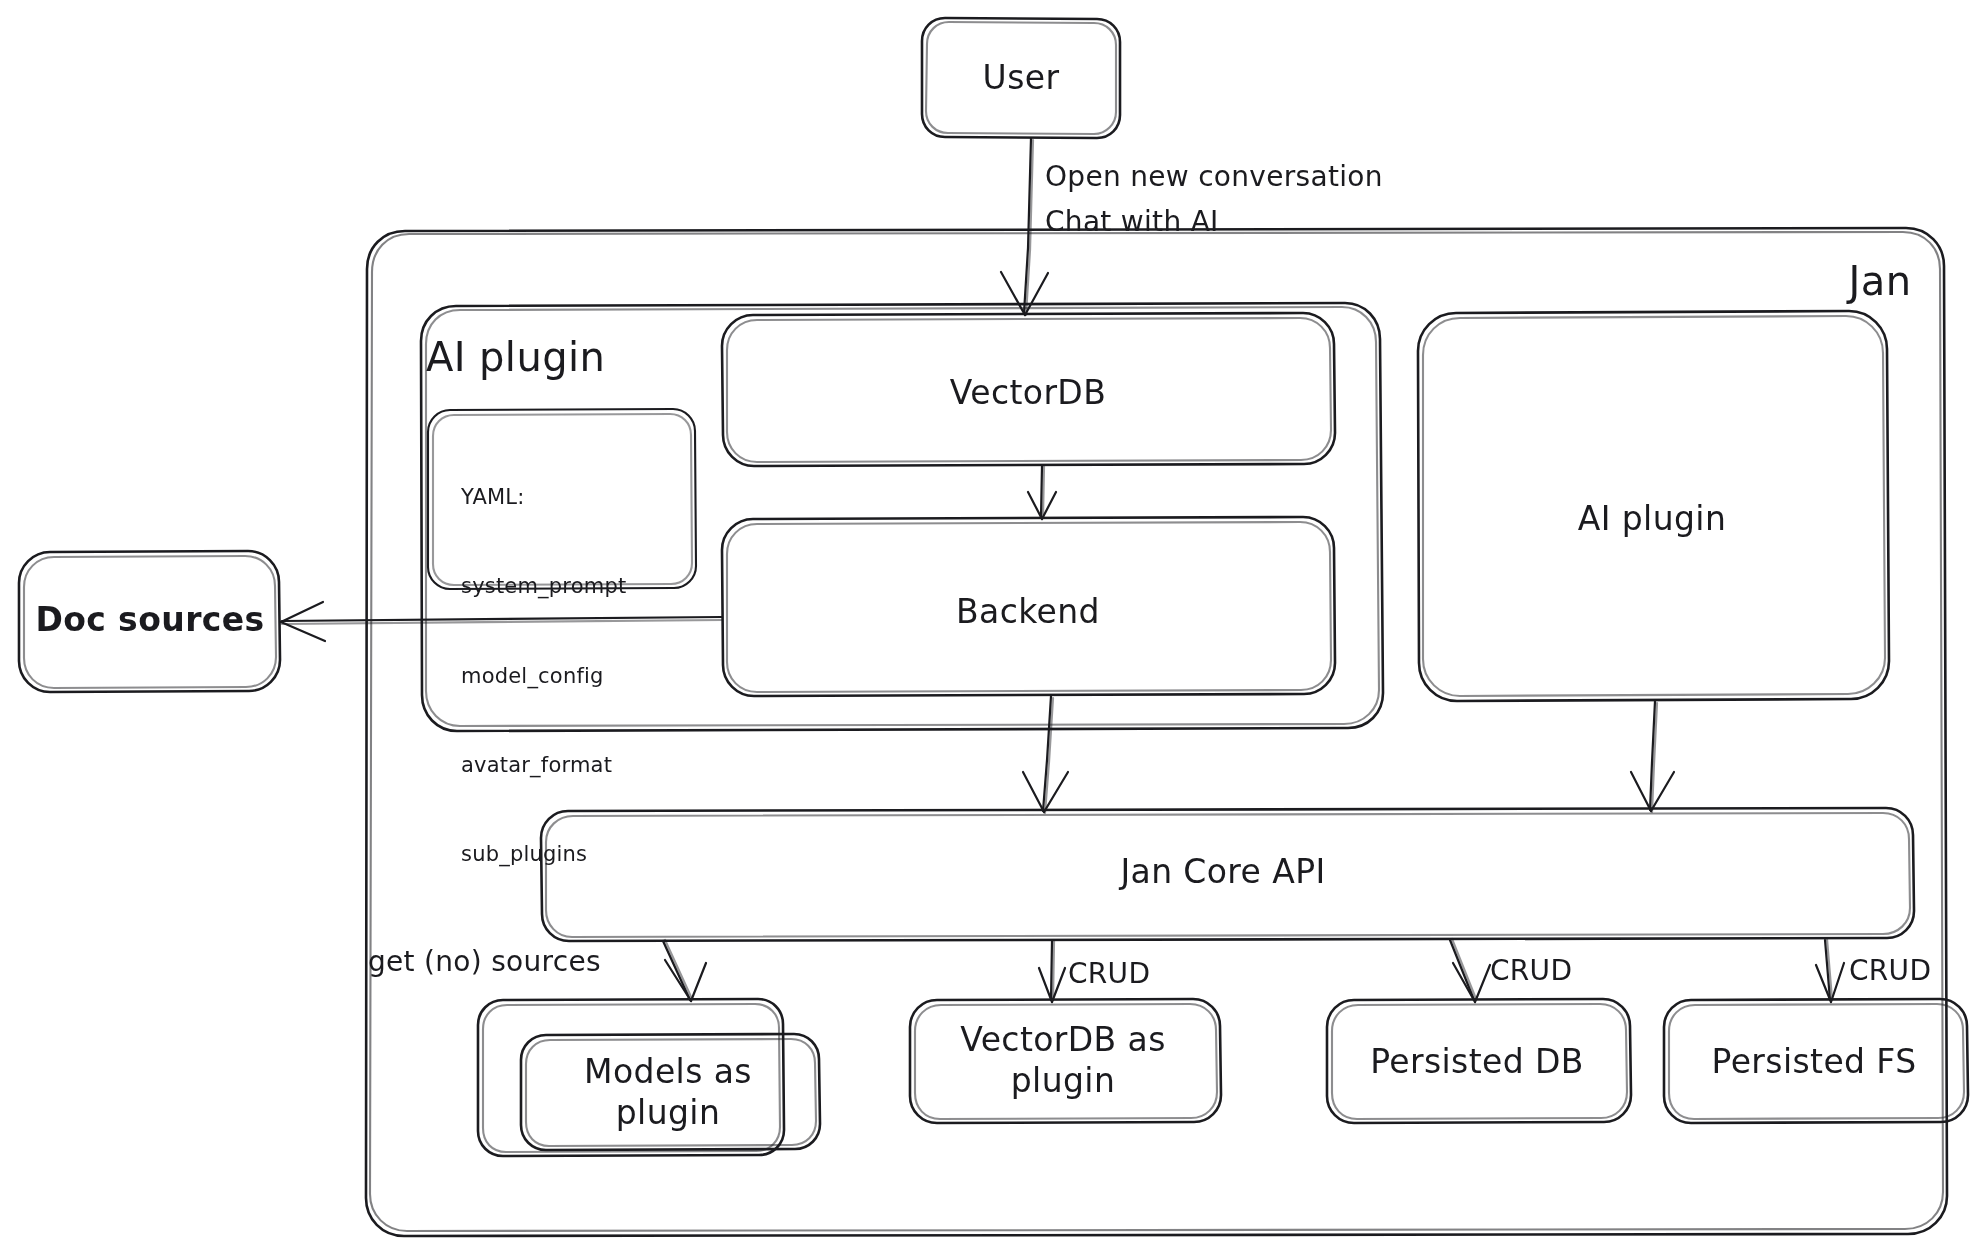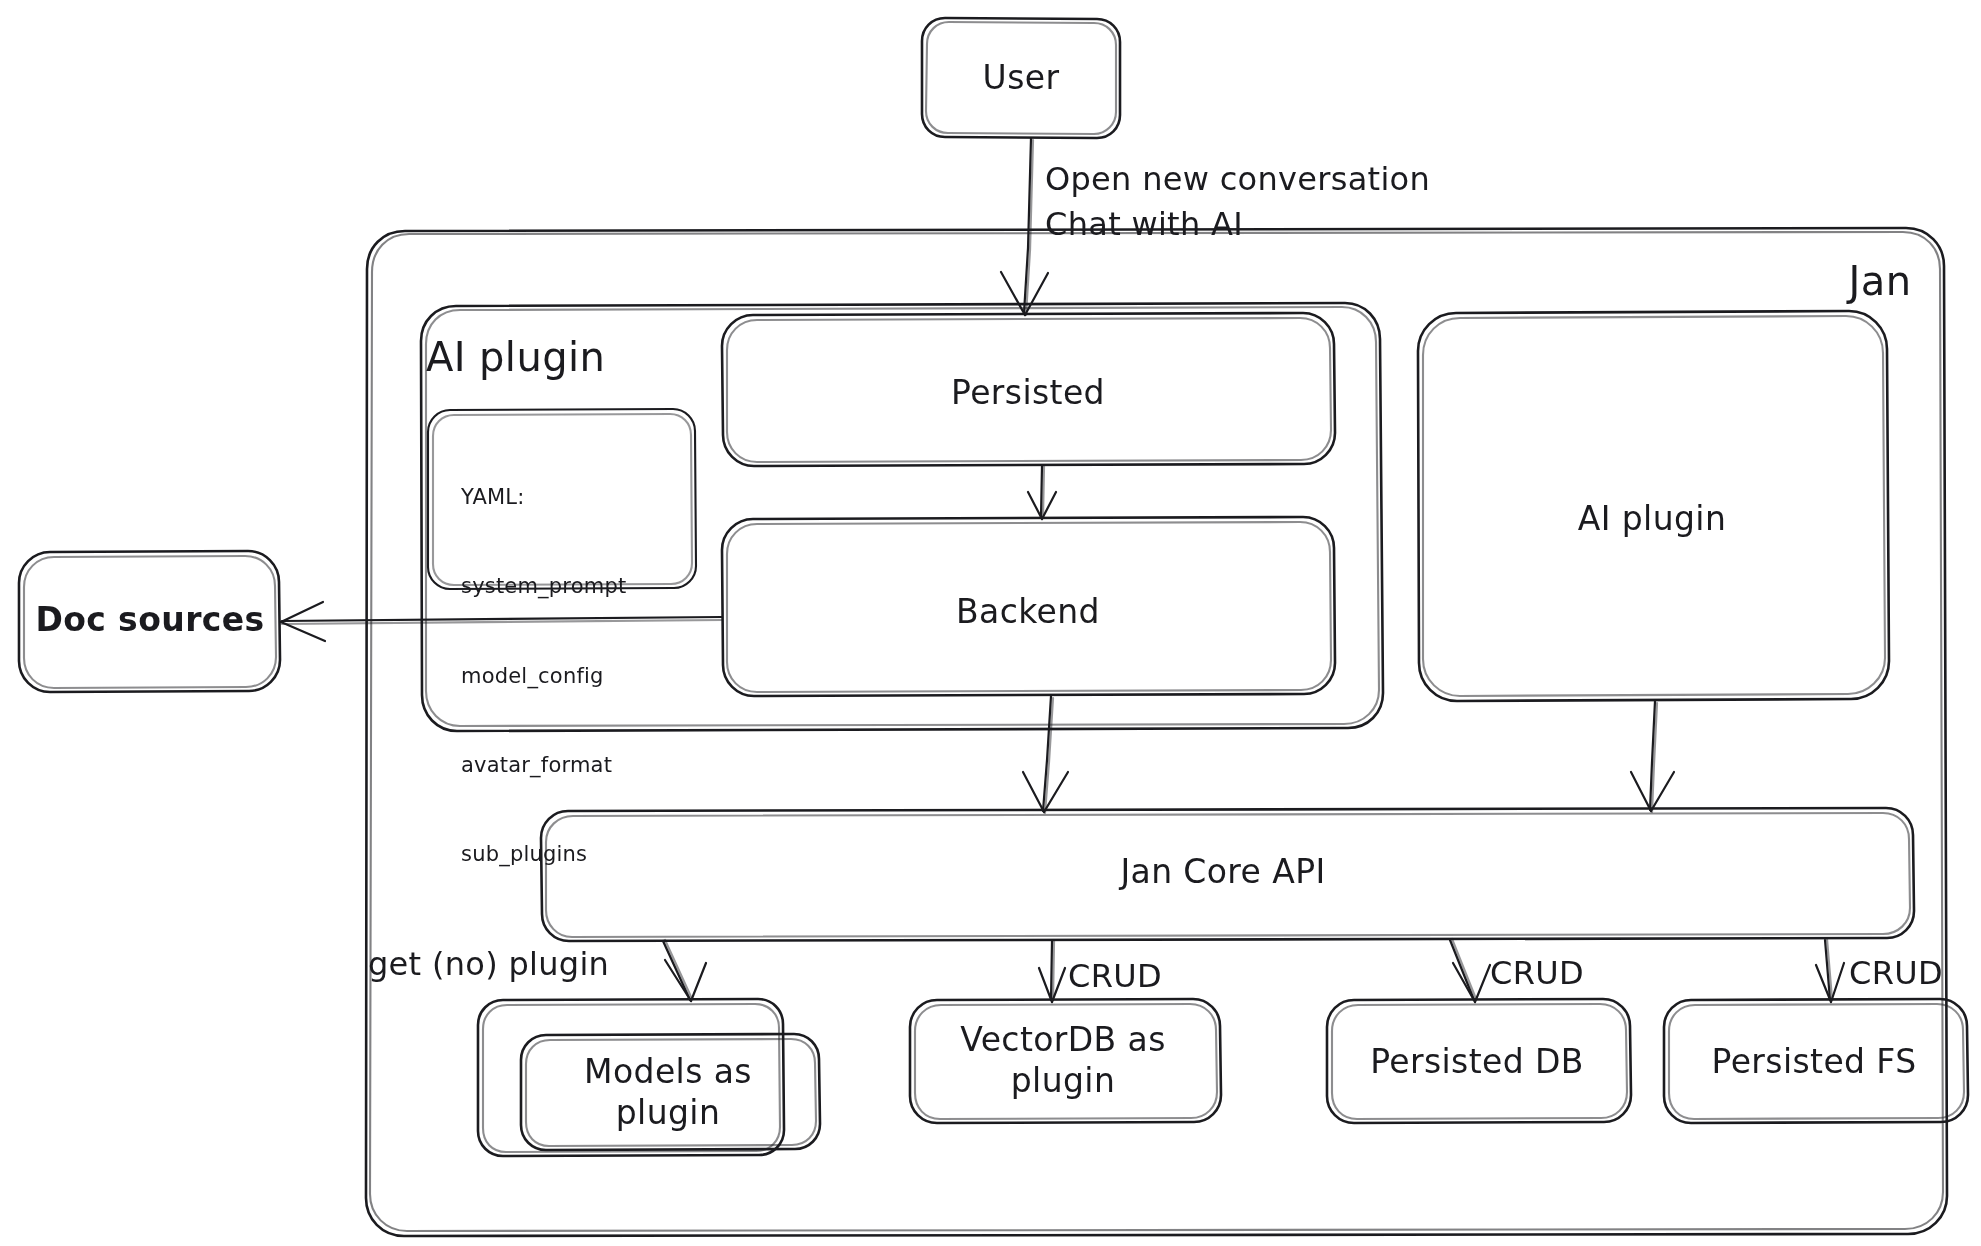--- a/index.html
+++ b/index.html
@@ -29,21 +29,21 @@
     line-height: 1.15;
     pointer-events: none;
   }
   .center {
     text-align: center;
     transform: translate(-50%, -50%);
   }
   .node-text { font-size: 33px; letter-spacing: 0.4px; text-align: right; }
   .node-text-2 { font-size: 33px; letter-spacing: 0.4px; line-height: 1.25; }
   .group-text { font-size: 40px; letter-spacing: 0.4px; }
-  .edge-text { font-size: 32px; letter-spacing: 0.3px; }
+  .edge-text { font-size: 28px; letter-spacing: 0.3px; }
   .yaml-text { font-size: 21px; letter-spacing: 0.2px; line-height: 1.42; }
 </style>
 </head>
 <body>
 
 <div id="canvas">
 
   <svg class="layer" viewBox="0 0 1981 1246">
     <defs>
       <style>
@@ -183,21 +183,21 @@
       <path class="sl" d="M1844,963 L1831,1002"></path>
     </g>
   </svg>
 
   <div class="lbl group-text" style="left:1880px; top:281px; transform:translate(-50%,-50%);">Jan</div>
 
   <div class="lbl group-text" style="left:426px; top:334px;">AI plugin</div>
 
   <div class="lbl node-text center" style="left:1021px; top:78px;">User</div>
 
-  <div class="lbl node-text center" style="left:1028px; top:393px;">Persisted</div>
+  <div class="lbl node-text center" style="left:1028px; top:393px;">VectorDB</div>
 
   <div class="lbl node-text center" style="left:1028px; top:612px;">Backend</div>
 
   <div class="lbl node-text center" style="left:1652px; top:519px;">AI plugin</div>
 
   <div class="lbl node-text center" style="left:150px; top:620px;font-weight:bold;">Doc sources</div>
 
   <div class="lbl node-text center" style="left:1216px; top:872px;margin-left:7px;">Jan Core API</div>
 
   <div class="lbl node-text-2 center" style="left:668px; top:1092px;">Models as
@@ -207,21 +207,21 @@
 plugin</div>
 
   <div class="lbl node-text center" style="left:1477px; top:1062px;">Persisted DB</div>
 
   <div class="lbl node-text center" style="left:1814px; top:1062px;">Persisted FS</div>
 
   <div class="lbl edge-text" style="left:1045px; top:161px;">Open new conversation</div>
 
   <div class="lbl edge-text" style="left:1045px; top:206px;text-align:right;">Chat with AI</div>
 
-  <div class="lbl edge-text" style="left:368px; top:946px;">get (no) plugin</div>
+  <div class="lbl edge-text" style="left:368px; top:946px;">get (no) sources</div>
 
   <div class="lbl edge-text" style="left:1068px; top:958px;">CRUD</div>
 
   <div class="lbl edge-text" style="left:1490px; top:955px;">CRUD</div>
 
   <div class="lbl edge-text" style="left:1849px; top:955px;">CRUD</div>
 
   <div class="lbl yaml-text" style="left:447px; top:423px;margin-left:14px;">
     <div>YAML:</div>
     <div>system_prompt</div>

